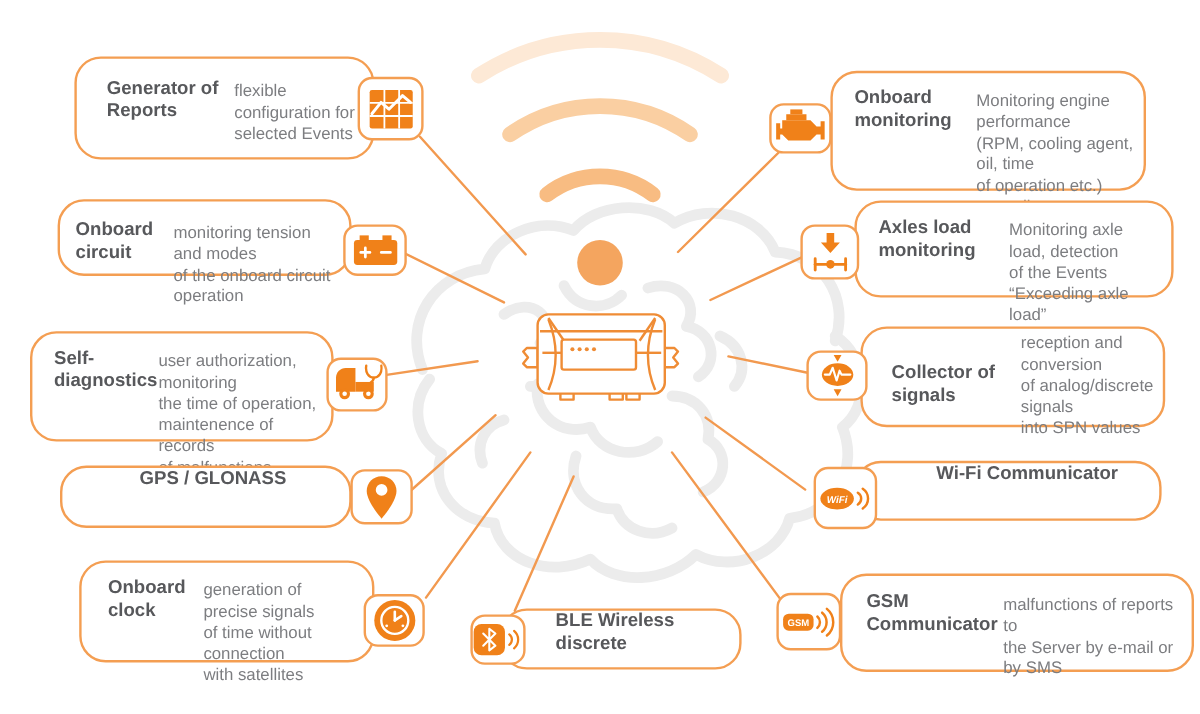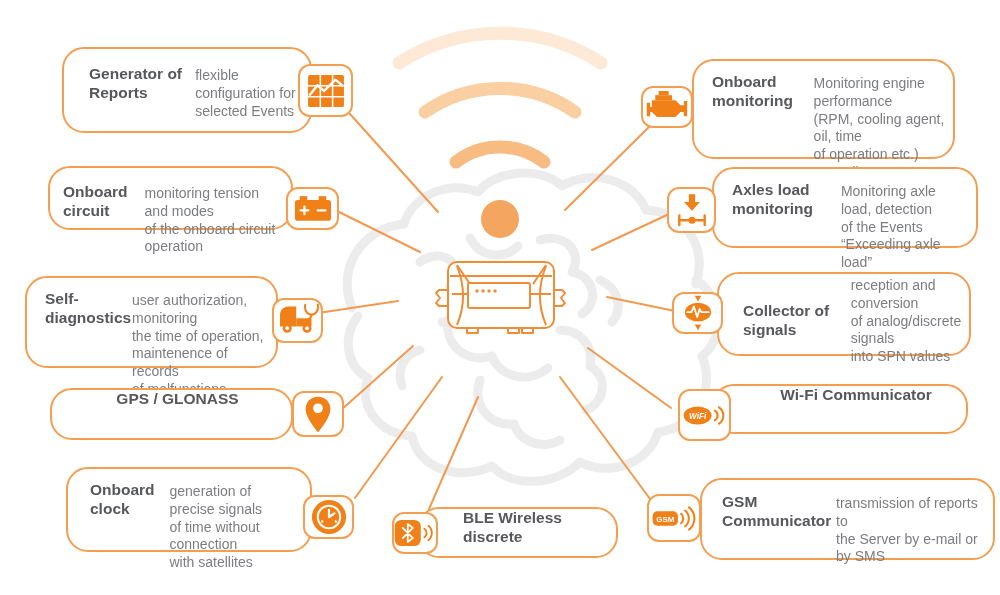--- a/index.html
+++ b/index.html
@@ -142,21 +142,21 @@
 of analog/discrete signals
 into SPN values</div>
   </div>
 
   <div class="callout vcenter" style="left:712px;top:384px;width:256px;height:50px;padding:0 8px 0 40px;">
     <div class="c-title">Wi-Fi Communicator</div>
   </div>
 
   <div class="callout" style="left:700px;top:478px;width:295px;height:82px;padding:13px 8px 0 20px;">
     <div class="c-title">GSM Communicator</div>
-    <div class="c-desc">transmission of reports to
+    <div class="c-desc">malfunctions of reports to
 the Server by e-mail or by SMS</div>
   </div>
 
   <div class="icon-box" style="left:298px;top:64px;width:55px;height:53px;">
     <svg width="38" height="34" viewBox="0 0 40 36">
       <rect x="1" y="1" width="38" height="34" rx="2" fill="#F08119"></rect>
       <g stroke="#fff" stroke-width="1.6">
           <line x1="14" y1="1" x2="14" y2="35"></line>
           <line x1="27" y1="1" x2="27" y2="35"></line>
           <line x1="1" y1="12.5" x2="39" y2="12.5"></line>

